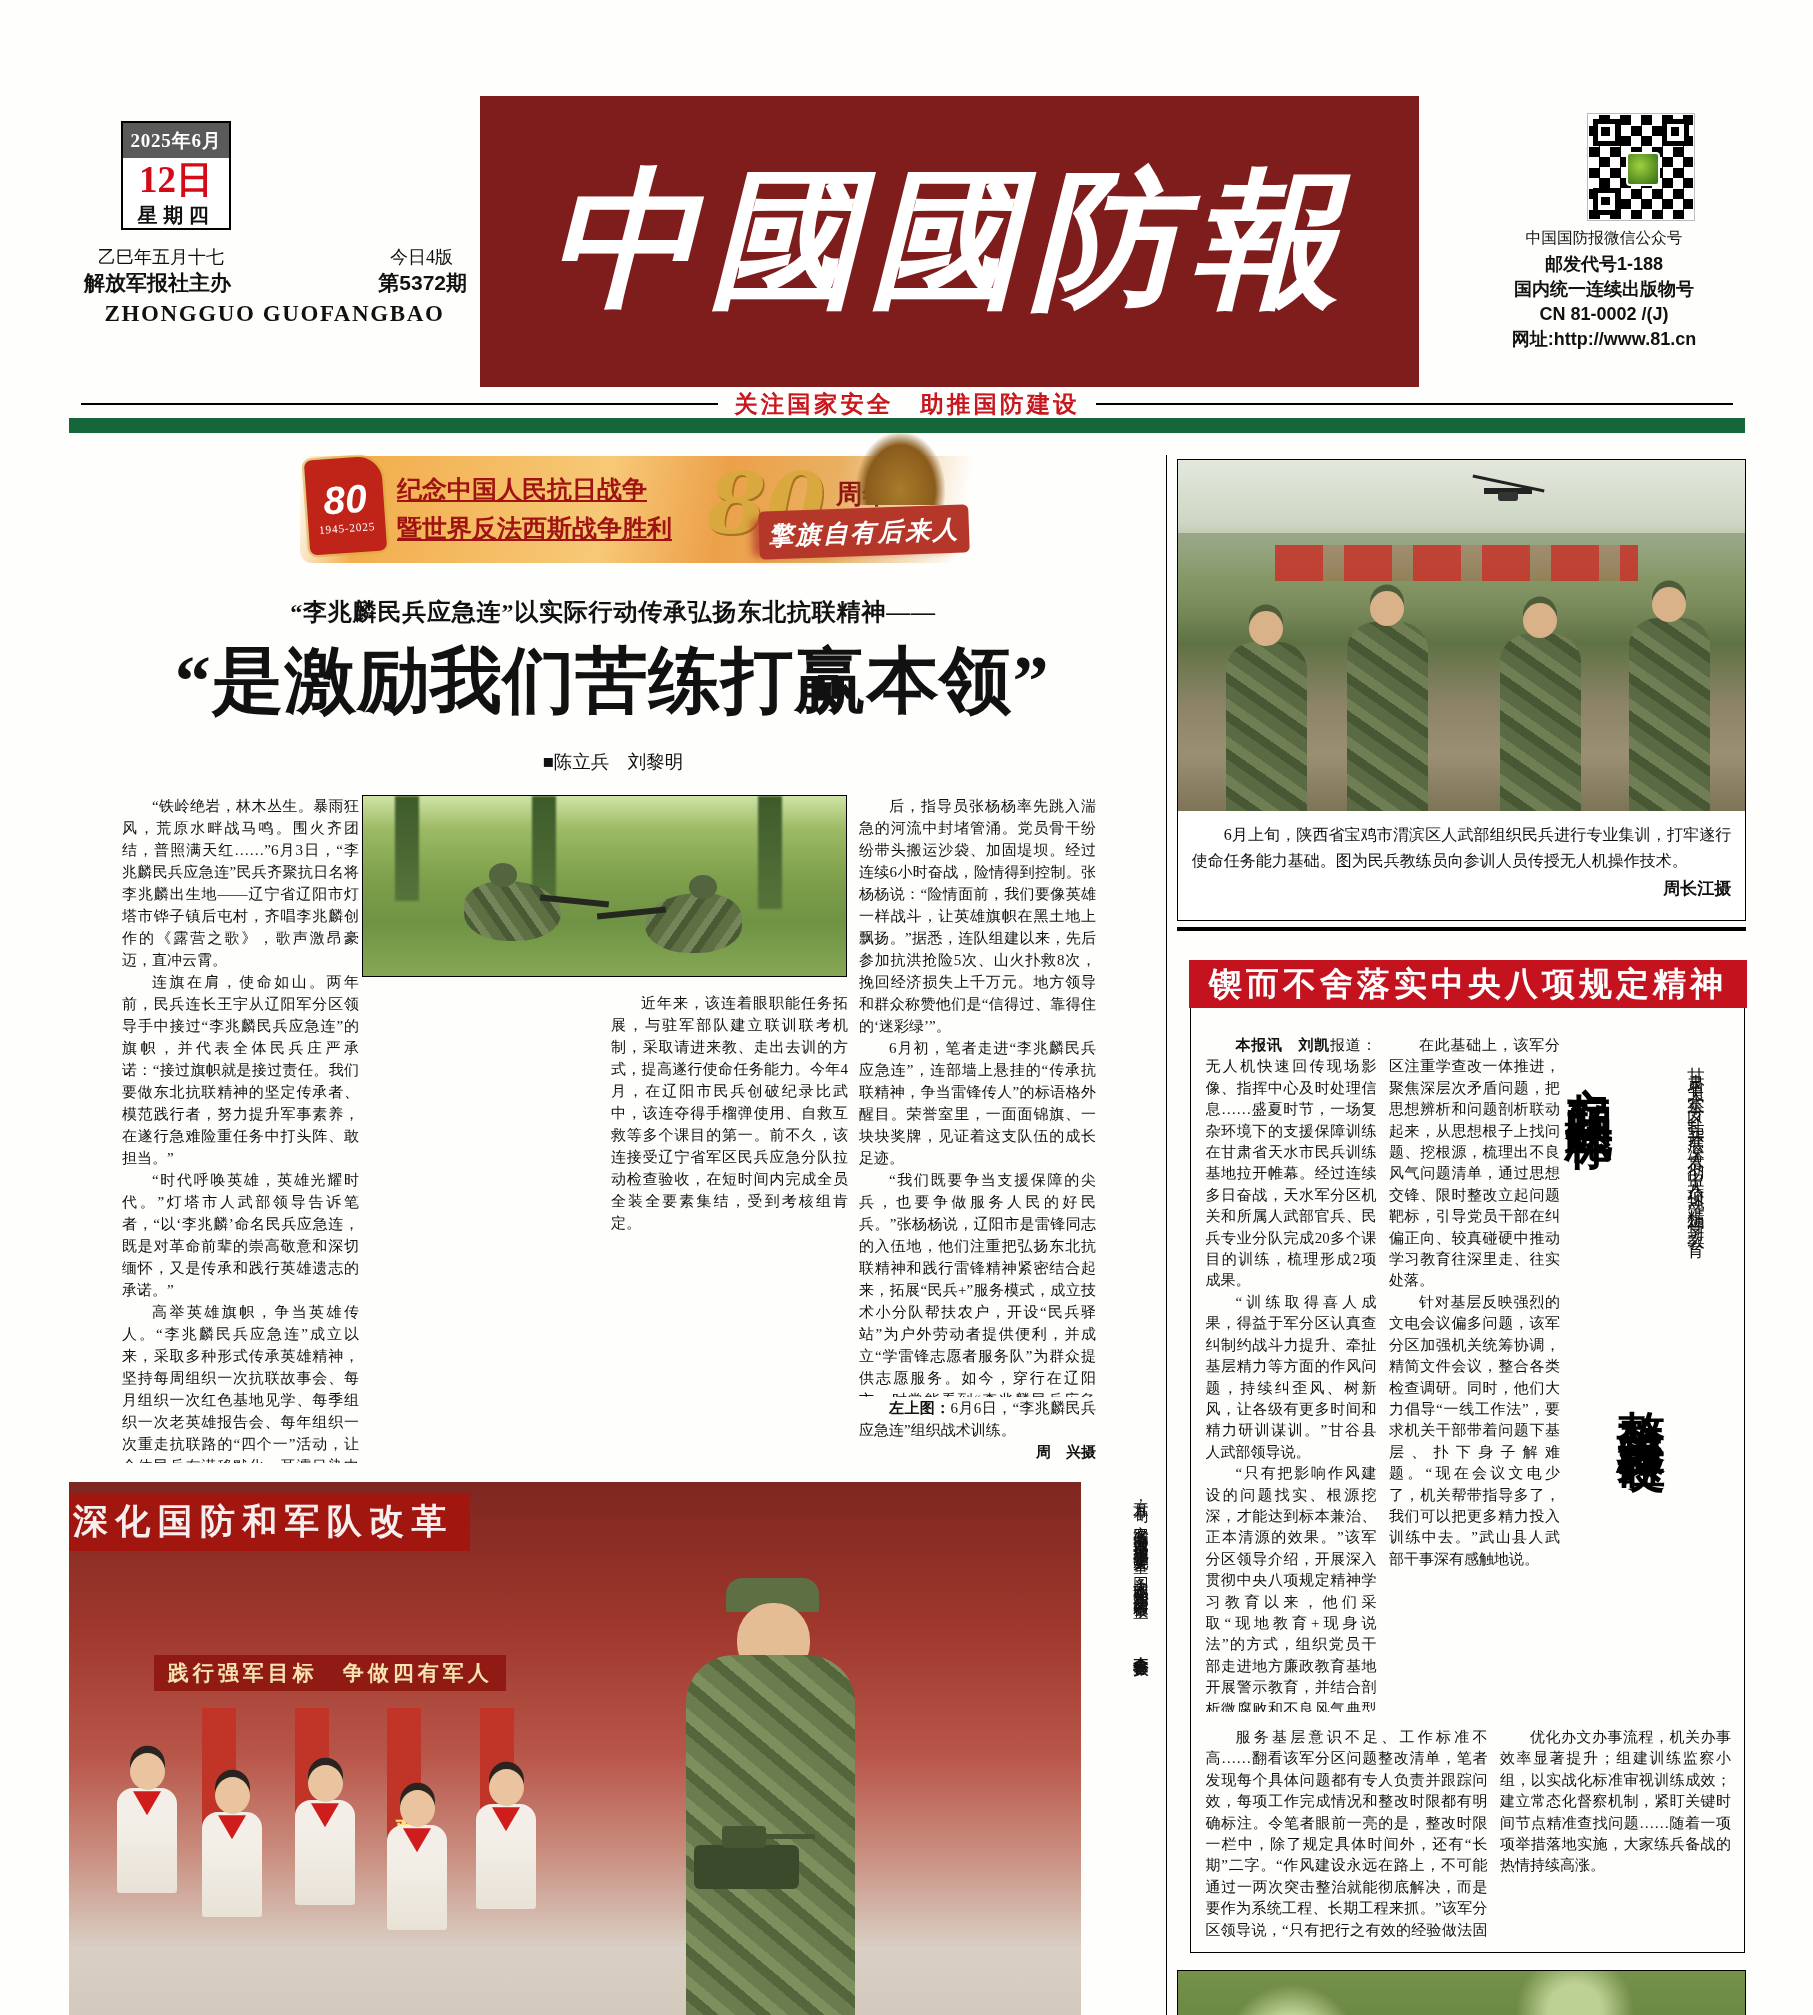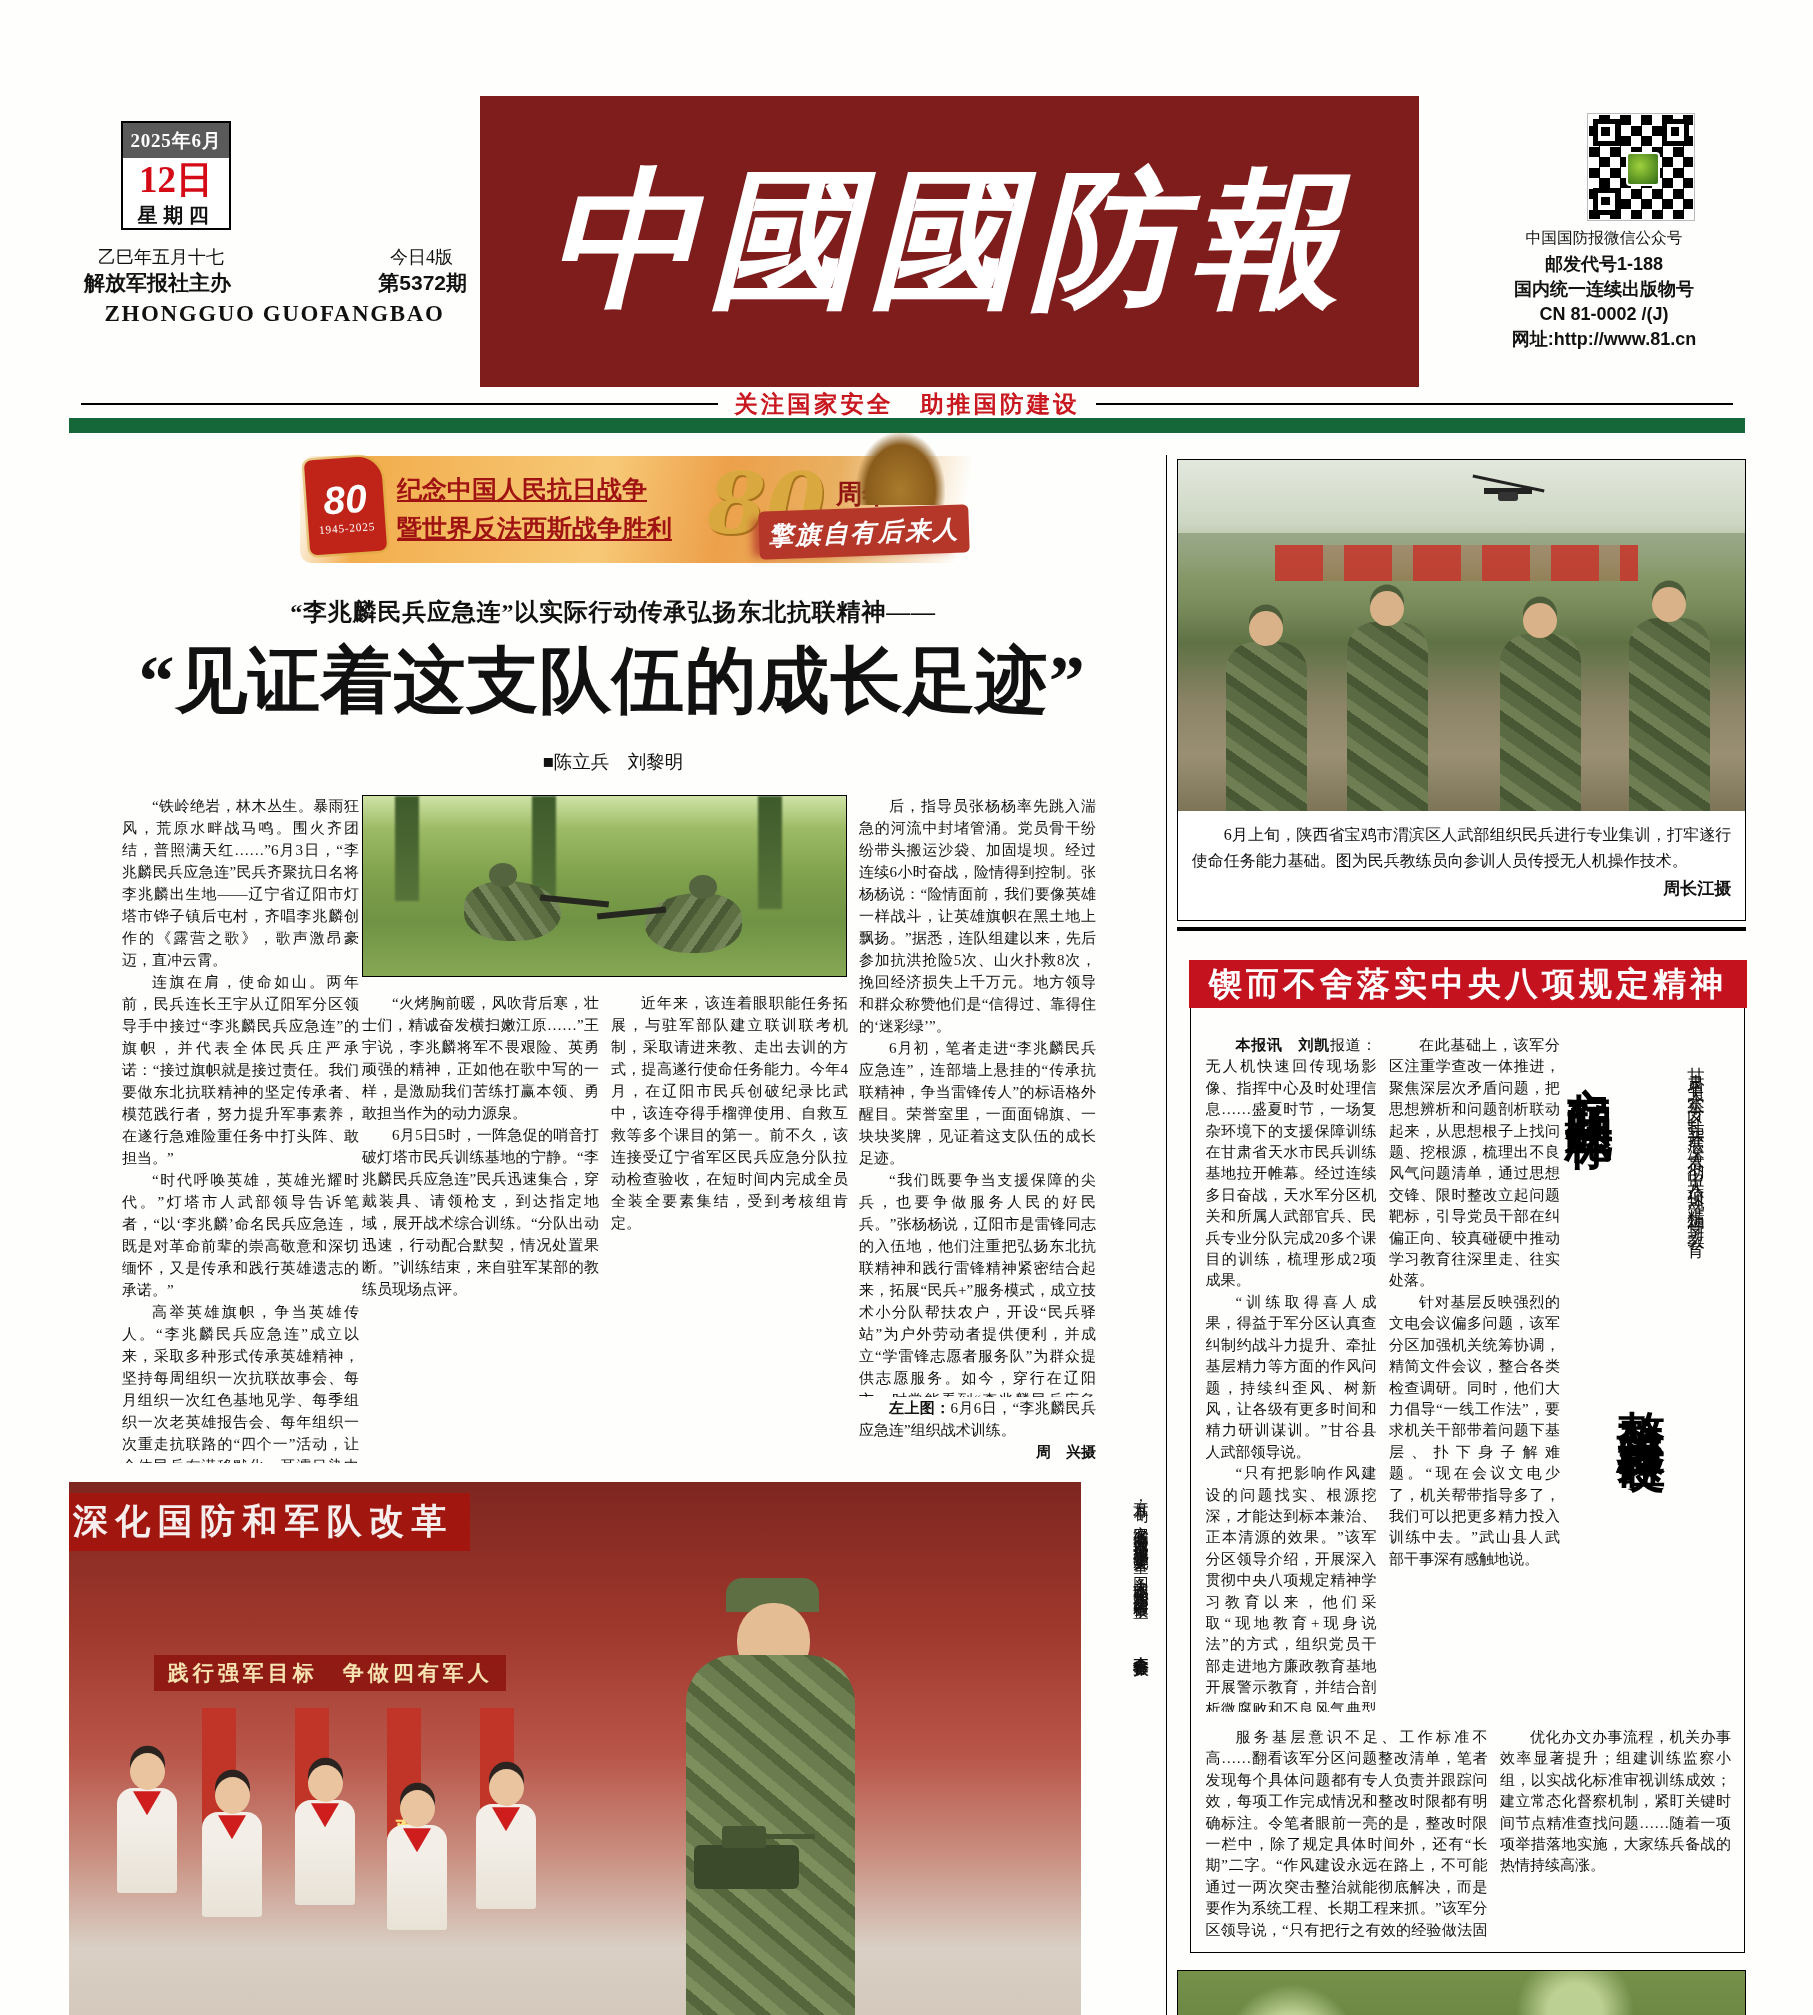--- a/index.html
+++ b/index.html
@@ -221,42 +221,38 @@
     </div>
     <div class="big80">80</div>
     <div class="zhounian">周年</div>
     <div class="statue"></div>
     <div class="brushbox">
       <span>擎旗自有后来人</span>
     </div>
   </div>
 
   <div class="abs kicker">“李兆麟民兵应急连”以实际行动传承弘扬东北抗联精神——</div>
-  <div class="abs headline">“见证着这支队伍的成长足迹”</div>
+  <div class="abs headline">“是激励我们苦练打赢本领”</div>
   <div class="abs byline">■陈立兵　刘黎明</div>
 
   <div class="abs bodycol col1">
     <p>“铁岭绝岩，林木丛生。暴雨狂风，荒原水畔战马鸣。围火齐团结，普照满天红……”6月3日，“李兆麟民兵应急连”民兵齐聚抗日名将李兆麟出生地——辽宁省辽阳市灯塔市铧子镇后屯村，齐唱李兆麟创作的《露营之歌》，歌声激昂豪迈，直冲云霄。</p>
     <p>连旗在肩，使命如山。两年前，民兵连长王宇从辽阳军分区领导手中接过“李兆麟民兵应急连”的旗帜，并代表全体民兵庄严承诺：“接过旗帜就是接过责任。我们要做东北抗联精神的坚定传承者、模范践行者，努力提升军事素养，在遂行急难险重任务中打头阵、敢担当。”</p>
     <p>“时代呼唤英雄，英雄光耀时代。”灯塔市人武部领导告诉笔者，“以‘李兆麟’命名民兵应急连，既是对革命前辈的崇高敬意和深切缅怀，又是传承和践行英雄遗志的承诺。”</p>
     <p>高举英雄旗帜，争当英雄传人。“李兆麟民兵应急连”成立以来，采取多种形式传承英雄精神，坚持每周组织一次抗联故事会、每月组织一次红色基地见学、每季组织一次老英雄报告会、每年组织一次重走抗联路的“四个一”活动，让全体民兵在潜移默化、耳濡目染中接受精神洗礼、汲取奋进力量。他们还邀请李兆麟的后代担任民兵连荣誉指导员，为大家讲述李兆麟的英雄故事。</p>
   </div>
 
   <div class="abs photo-frame tactical-photo">
     <div class="tree" style="left:32px;"></div>
     <div class="tree" style="left:169px;height:121px;"></div>
     <div class="tree" style="left:395px;height:113px;"></div>
     <div class="soldier" style="left:101px;top:85px;"></div>
     <div class="soldier" style="left:282px;top:97px;transform:scaleX(-1);"></div>
   </div>
 
-  <div class="abs bodycol col2">
-    <p>“火烤胸前暖，风吹背后寒，壮士们，精诚奋发横扫嫩江原……”王宇说，李兆麟将军不畏艰险、英勇顽强的精神，正如他在歌中写的一样，是激励我们苦练打赢本领、勇敢担当作为的动力源泉。</p>
-    <p>6月5日5时，一阵急促的哨音打破灯塔市民兵训练基地的宁静。“李兆麟民兵应急连”民兵迅速集合，穿戴装具、请领枪支，到达指定地域，展开战术综合训练。“分队出动迅速，行动配合默契，情况处置果断。”训练结束，来自驻军某部的教练员现场点评。</p>
-  </div>
   <div class="abs bodycol col3">
     <p>近年来，该连着眼职能任务拓展，与驻军部队建立联训联考机制，采取请进来教、走出去训的方式，提高遂行使命任务能力。今年4月，在辽阳市民兵创破纪录比武中，该连夺得手榴弹使用、自救互救等多个课目的第一。前不久，该连接受辽宁省军区民兵应急分队拉动检查验收，在短时间内完成全员全装全要素集结，受到考核组肯定。</p>
   </div>
   <div class="abs bodycol col4">
     <p>后，指导员张杨杨率先跳入湍急的河流中封堵管涌。党员骨干纷纷带头搬运沙袋、加固堤坝。经过连续6小时奋战，险情得到控制。张杨杨说：“险情面前，我们要像英雄一样战斗，让英雄旗帜在黑土地上飘扬。”据悉，连队组建以来，先后参加抗洪抢险5次、山火扑救8次，挽回经济损失上千万元。地方领导和群众称赞他们是“信得过、靠得住的‘迷彩绿’”。</p>
     <p>6月初，笔者走进“李兆麟民兵应急连”，连部墙上悬挂的“传承抗联精神，争当雷锋传人”的标语格外醒目。荣誉室里，一面面锦旗、一块块奖牌，见证着这支队伍的成长足迹。</p>
     <p>“我们既要争当支援保障的尖兵，也要争做服务人民的好民兵。”张杨杨说，辽阳市是雷锋同志的入伍地，他们注重把弘扬东北抗联精神和践行雷锋精神紧密结合起来，拓展“民兵+”服务模式，成立技术小分队帮扶农户，开设“民兵驿站”为户外劳动者提供便利，并成立“学雷锋志愿者服务队”为群众提供志愿服务。如今，穿行在辽阳市，时常能看到“李兆麟民兵应急连”民兵开展志愿服务和助农活动的身影，“迷彩绿”与“志愿红”交相辉映，成为一道亮丽的风景。</p>
     <p class="col4-caption">
       <span class="bold">左上图：</span><span>6月6日，“李兆麟民兵应急连”组织战术训练。</span><span class="credit-right">周　兴摄</span>
     </p>

